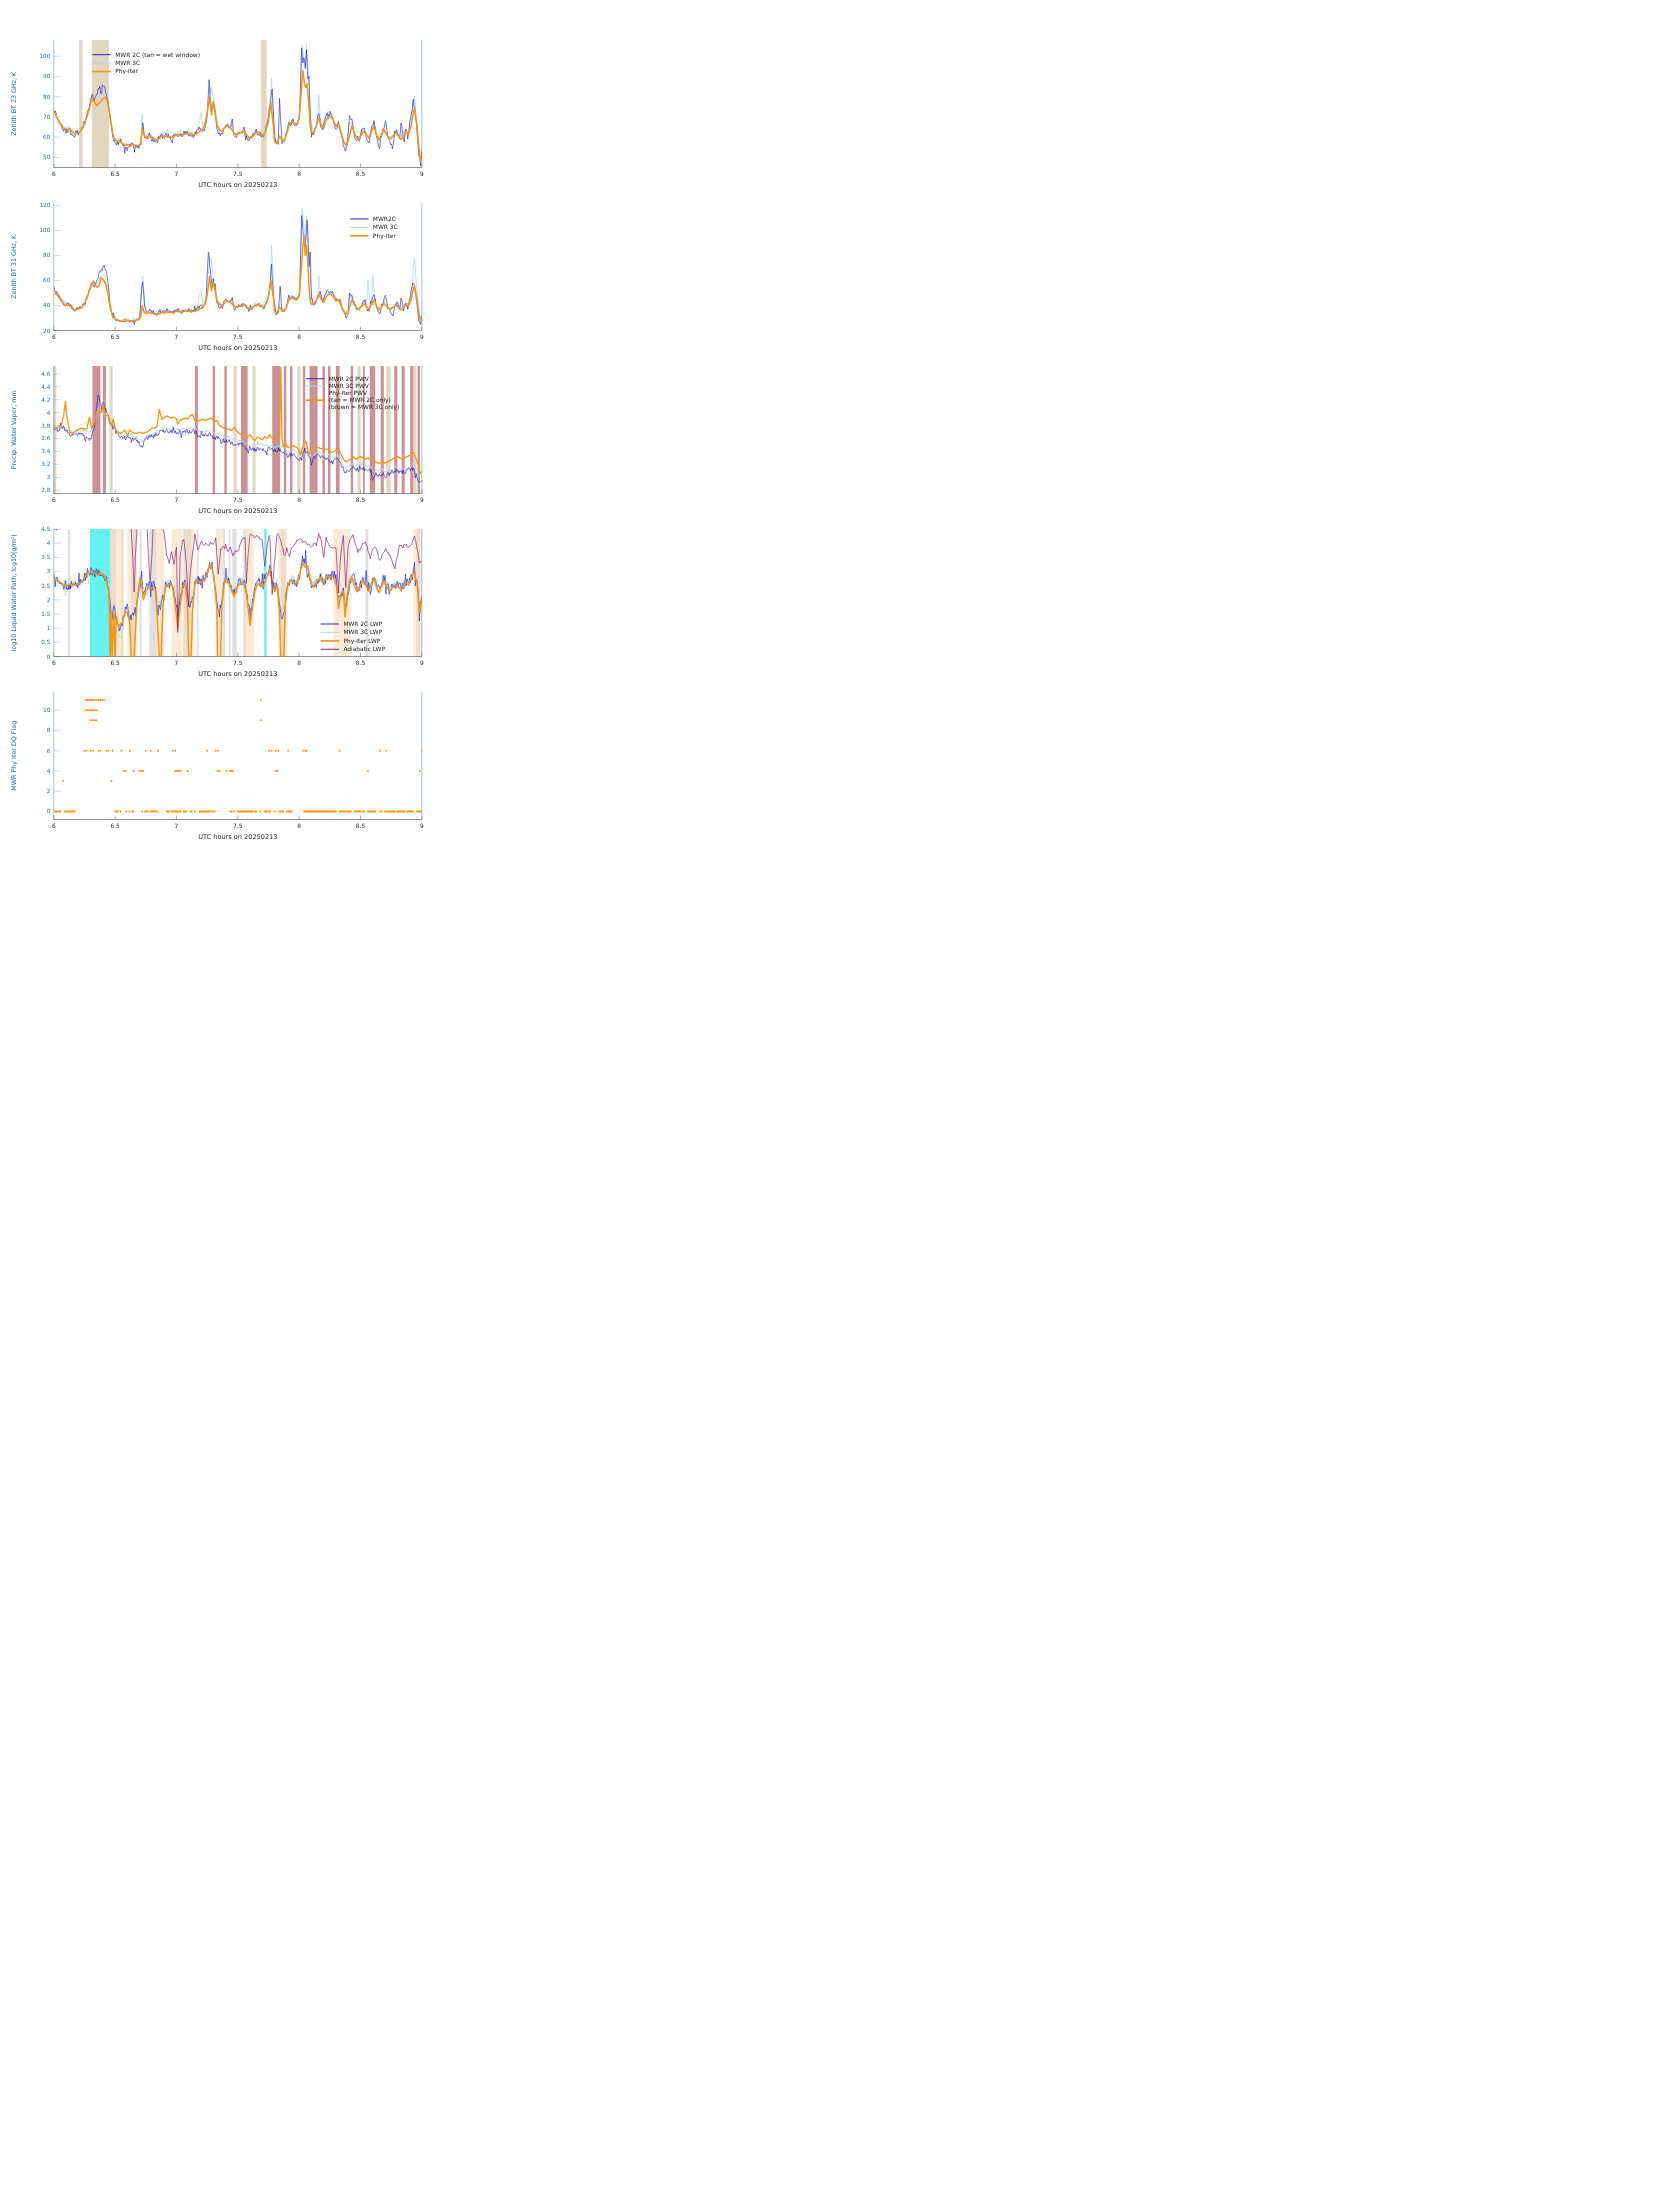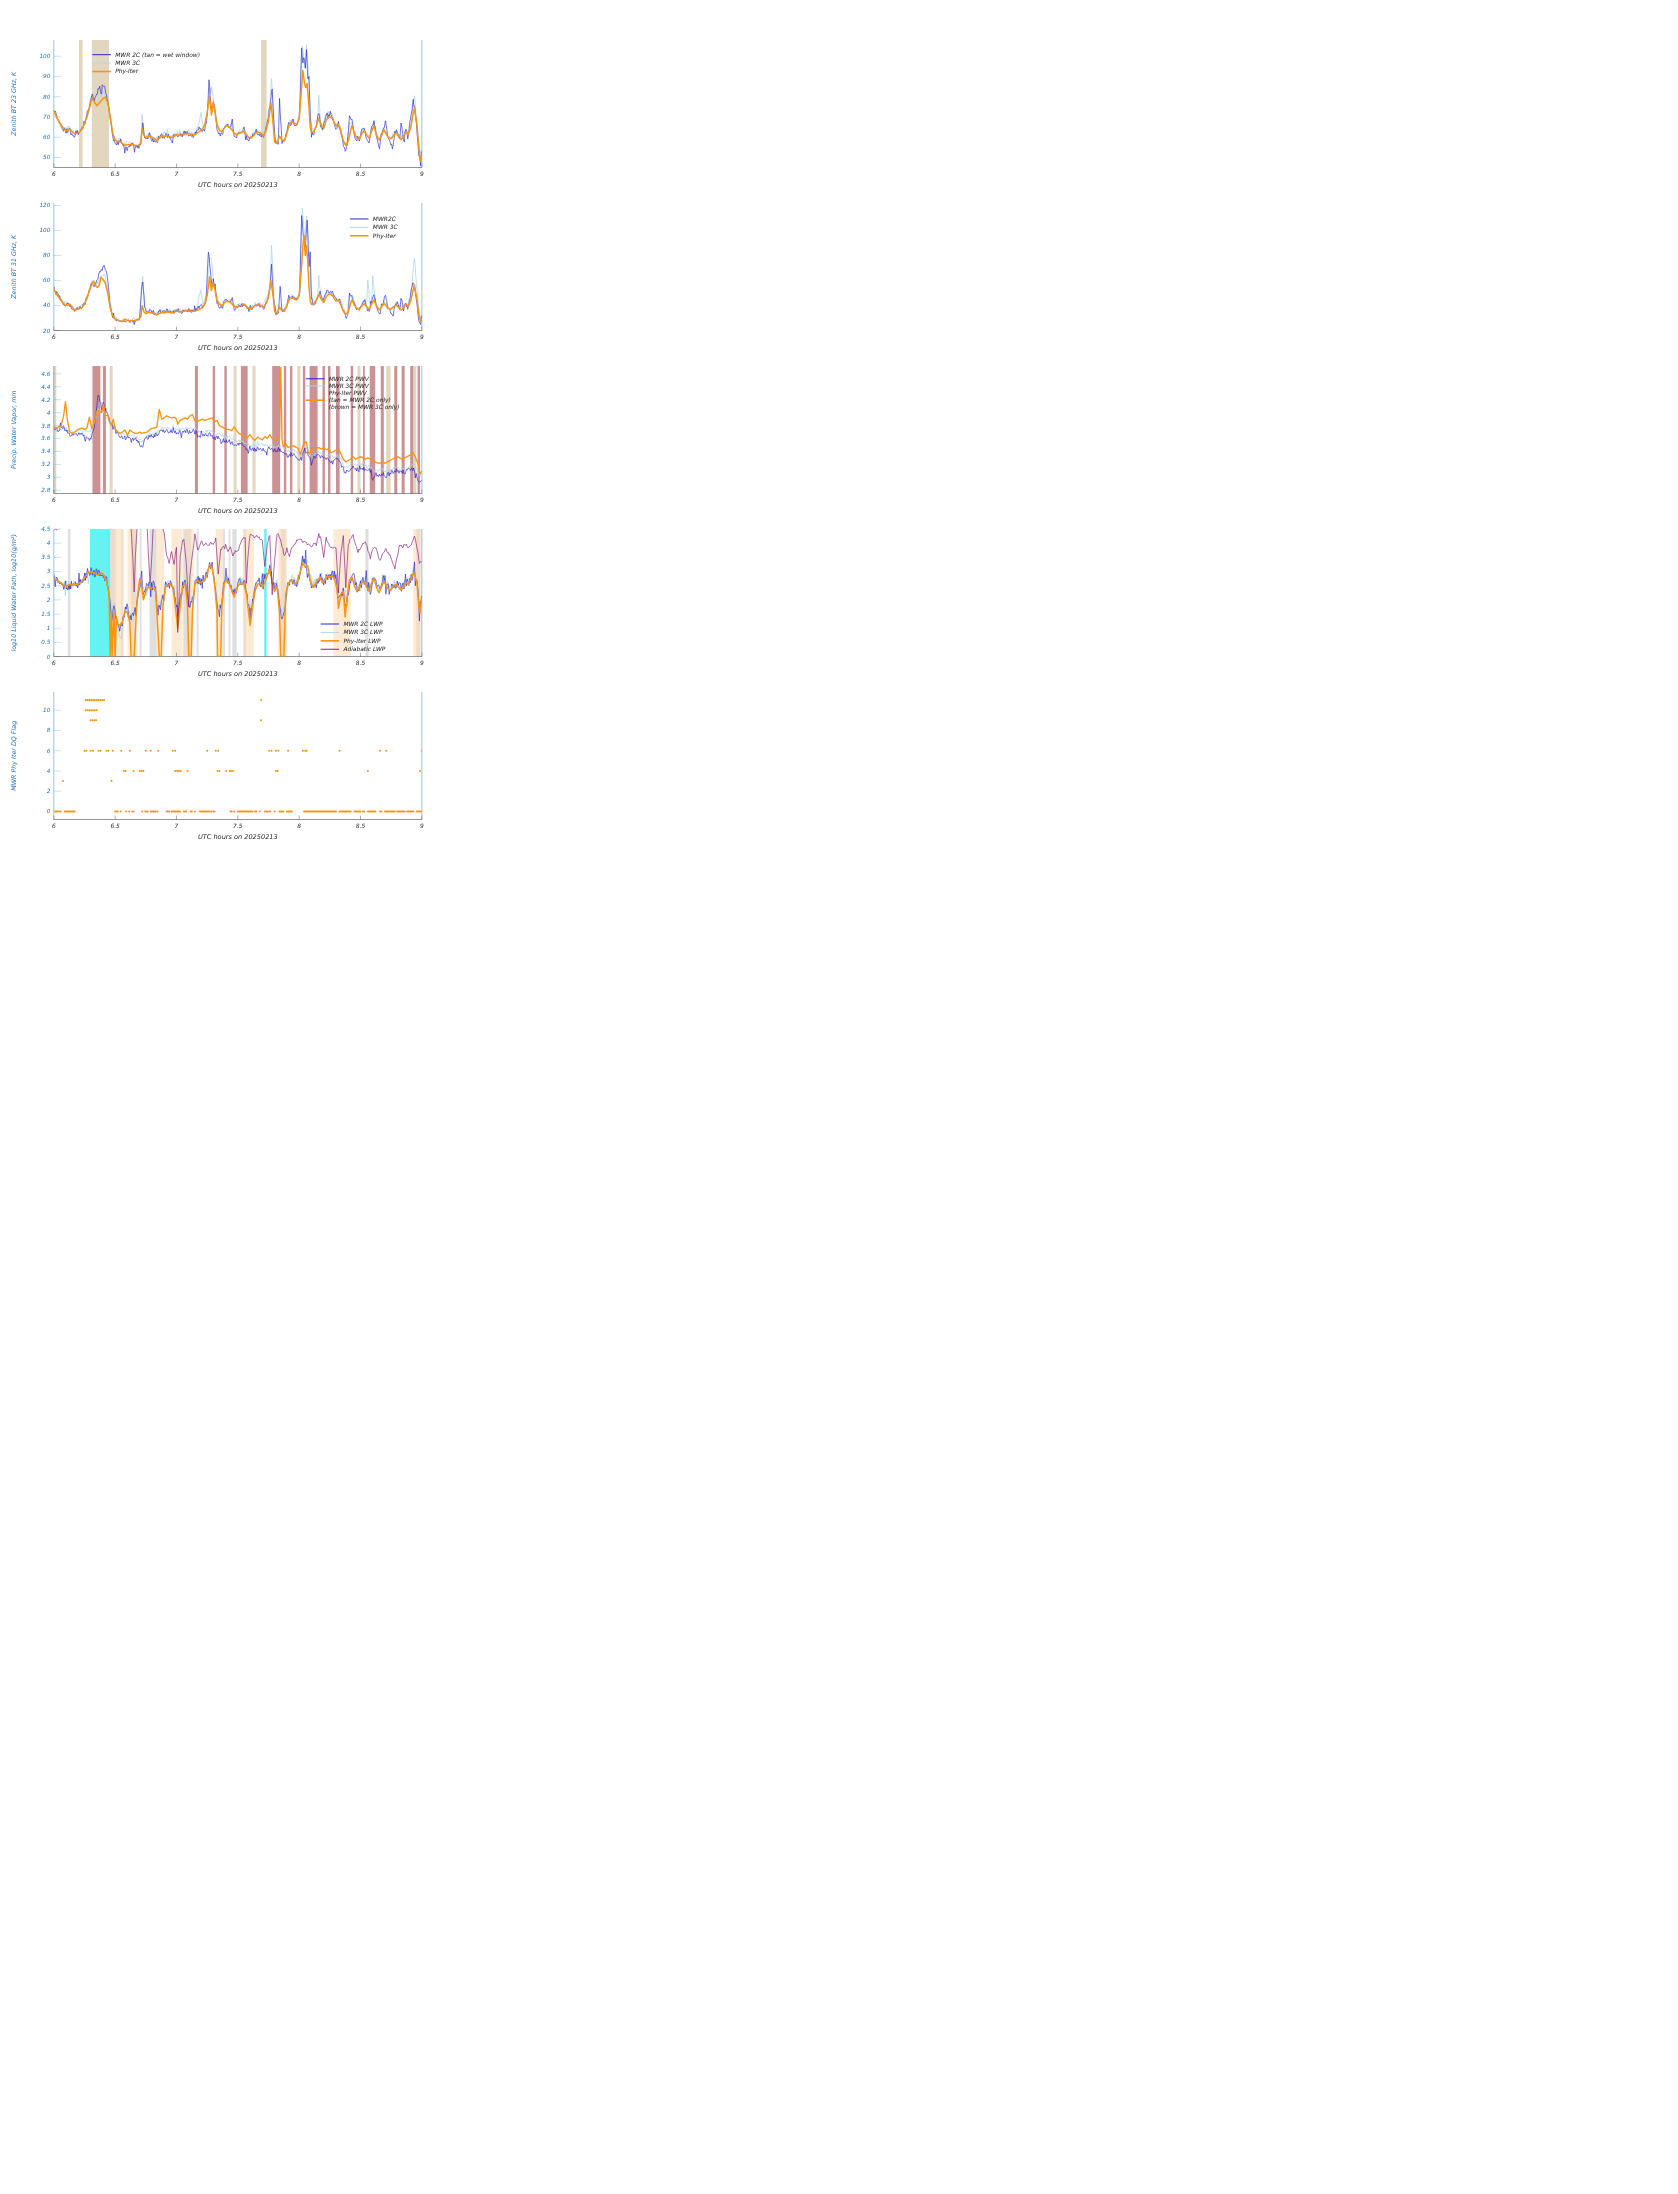--- a/index.html
+++ b/index.html
@@ -1,18 +1,18 @@
 <!DOCTYPE html>
 <html style="font-size:7px"><head>
 <meta charset="utf-8">
 <style>
   html,body{margin:0;padding:0;background:#ffffff;}
   body{width:537px;height:843px;font-family:"DejaVu Sans","Liberation Sans",sans-serif;}
   #figure{width:537px;height:843px;padding-top:25.5px;box-sizing:border-box;background:#fff;}
-  figure.chart{margin:0;padding:0;width:537px;height:163px;position:relative;font-style:italic;}
+  figure.chart{margin:0;padding:0;width:537px;height:163px;position:relative;}
   svg{display:block;}
 </style>
 </head>
 <body>
 
 <div id="figure">
   <figure class="chart">
     <svg width="537" height="163" viewBox="0 0 1224 372">
         <defs>
           <clipPath id="clip0">

